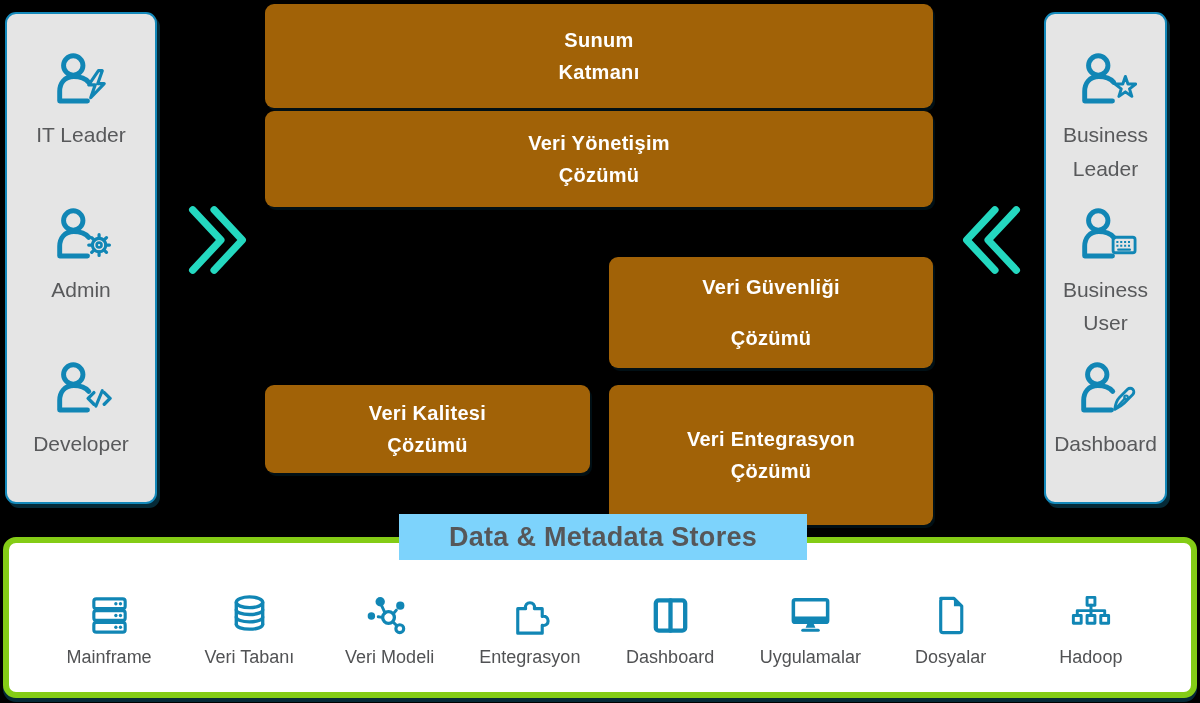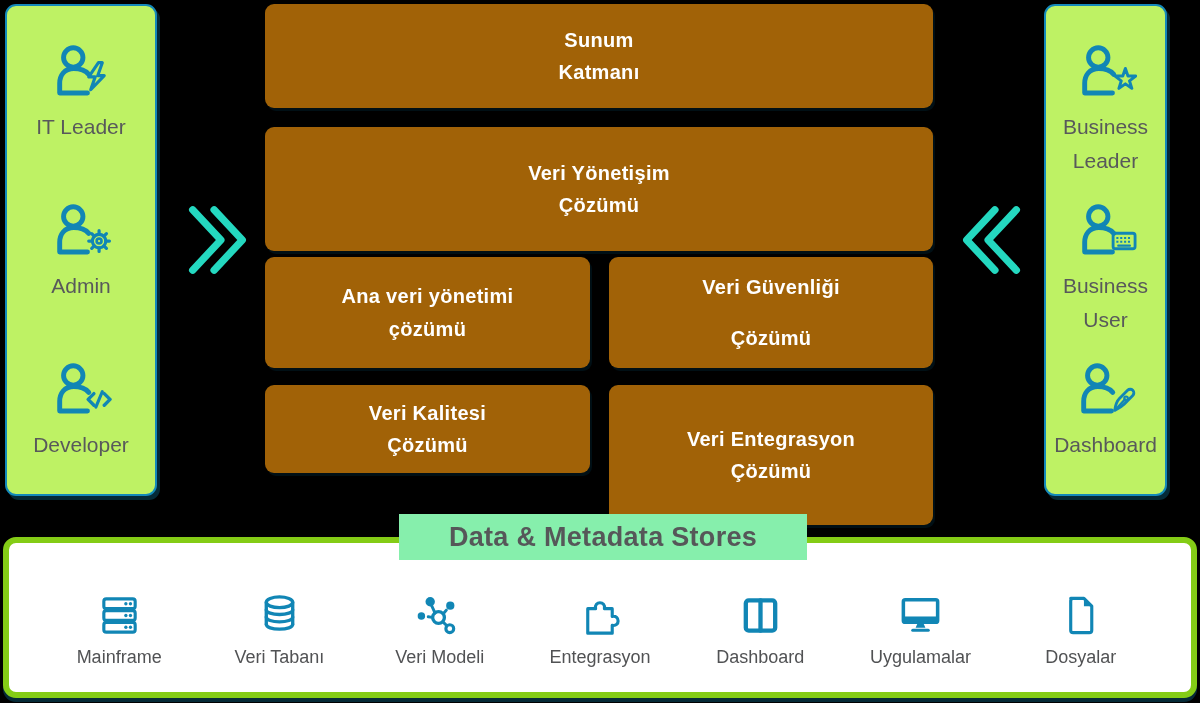--- a/index.html
+++ b/index.html
@@ -1,56 +1,56 @@
 <!DOCTYPE html>
 <html><head>
 <meta charset="utf-8">
 <style>
   html,body{margin:0;padding:0;background:#000;}
   .stage{position:relative;width:1200px;height:703px;background:#000;
          font-family:"Liberation Sans","DejaVu Sans",sans-serif;overflow:hidden;}
 
   
-  .panel{position:absolute;background:#bef264;border:2.5px solid #1489ba;border-radius:11px;
+  .panel{position:absolute;background:#e5e5e5;border:2.5px solid #1489ba;border-radius:11px;
          box-shadow:3px 4px 0 rgba(9,76,101,.55);box-sizing:border-box;
          display:flex;flex-direction:column;justify-content:space-between;align-items:center;
-         padding:36px 4px 32px;}
+         padding:36px 4px 41px;margin-top:8px;}
   .panel-left{left:5px;top:4px;width:152px;height:492px;}
   .panel-right{left:1044px;top:4px;width:123px;height:492px;}
   .persona{display:flex;flex-direction:column;align-items:center;}
   .persona svg{width:62px;height:62px;}
   .persona-label{margin-top:6px;font-size:21px;line-height:1.6;color:#58595b;
                  font-weight:500;text-align:center;}
 
   
   .box{position:absolute;background:#a16207;border-radius:9px;color:#fff;
        display:flex;flex-direction:column;justify-content:center;align-items:center;
        text-align:center;font-weight:700;font-size:20px;line-height:1.62;
        letter-spacing:.3px;box-shadow:2px 3px 0 rgba(0,34,46,.45);}
   .box-sunum{left:265px;top:4px;width:668px;height:104px;}
-  .box-yonetisim{left:265px;top:127px;width:668px;height:124px;}
+  .box-yonetisim{left:265px;top:111px;width:668px;height:96px;}
   .box-ana{left:265px;top:257px;width:325px;height:111px;}
   .box-guvenlik{left:609px;top:257px;width:324px;height:111px;gap:19px;}
   .box-kalite{left:265px;top:385px;width:325px;height:88px;}
   .box-entegrasyon{left:609px;top:385px;width:324px;height:140px;}
 
   
   .chevron{position:absolute;width:62px;height:74px;}
   .chevron-left{left:186px;top:203px;}
   .chevron-right{left:961px;top:203px;}
 
   
   .stores-container{position:absolute;left:3px;top:537px;width:1194px;height:161px;
         background:#fff;border:6px solid #84cc16;border-radius:13px;box-sizing:border-box;
         display:flex;align-items:center;justify-content:space-around;
         padding:25px 30px 0;box-shadow:0 4px 0 rgba(9,76,101,.55);}
   .store-item{display:flex;flex-direction:column;align-items:center;width:134px;}
   .store-item svg{width:47px;height:47px;}
   .store-label{margin-top:8px;font-size:18px;color:#515254;font-weight:500;white-space:nowrap;}
-  .stores-title{position:absolute;left:399px;top:514px;width:408px;height:46px;background:#86efac;
+  .stores-title{position:absolute;left:399px;top:514px;width:408px;height:46px;background:#7dd3fc;
         z-index:2;display:flex;align-items:center;justify-content:center;
         font-size:27px;font-weight:700;color:#565759;letter-spacing:.3px;}
 
   
   .ic{stroke:#1186b5;fill:none;stroke-linecap:round;stroke-linejoin:round;}
   .fl{fill:#1186b5;stroke:none;}
 </style>
 </head>
 <body>
 
@@ -96,24 +96,20 @@
     <polyline points="34,7 5,38 34,69" fill="none" stroke="#24d8c0" stroke-width="7.5" stroke-linecap="round" stroke-linejoin="round"></polyline>
   </svg>
 
   <div class="box box-sunum">
     <span>Sunum</span>
     <span>Katmanı</span>
   </div>
   <div class="box box-yonetisim">
     <span>Veri Yönetişim</span>
     <span>Çözümü</span>
-  </div>
-  <div class="box box-ana">
-    <span>Ana veri yönetimi</span>
-    <span>çözümü</span>
   </div>
   <div class="box box-guvenlik">
     <span>Veri Güvenliği</span>
     <span>Çözümü</span>
   </div>
   <div class="box box-kalite">
     <span>Veri Kalitesi</span>
     <span>Çözümü</span>
   </div>
   <div class="box box-entegrasyon">
@@ -223,15 +219,25 @@
     </div>
 
     <div class="store-item">
       <svg viewBox="0 0 48 48">
         <path class="ic" stroke-width="3.2" d="M14 6.5 H27.5 L35.5 14.5 V39 c0 1.4 -1.1 2.5 -2.5 2.5 H16.5 C15.1 41.5 14 40.4 14 39 V9 C14 7.6 15.1 6.5 16.5 6.5 Z"></path>
         <path class="fl" d="M27.5 6.5 L35.5 14.5 H27.5 Z"></path>
       </svg>
       <div class="store-label">Dosyalar</div>
     </div>
 
+    <div class="store-item">
+      <svg viewBox="0 0 48 48">
+        <rect class="ic" x="20.5" y="5.5" width="8" height="8" stroke-width="3"></rect>
+        <path class="ic" stroke-width="3" d="M24.5 13.5 V19 M10.5 19 H38.5 M10.5 19 V24 M24.5 19 V24 M38.5 19 V24"></path>
+        <rect class="ic" x="6.5" y="24" width="8" height="8" stroke-width="3"></rect>
+        <rect class="ic" x="20.5" y="24" width="8" height="8" stroke-width="3"></rect>
+        <rect class="ic" x="34.5" y="24" width="8" height="8" stroke-width="3"></rect>
+      </svg>
+      <div class="store-label">Hadoop</div>
+    </div>
 
   </div>
 </div>
 
 </body></html>

